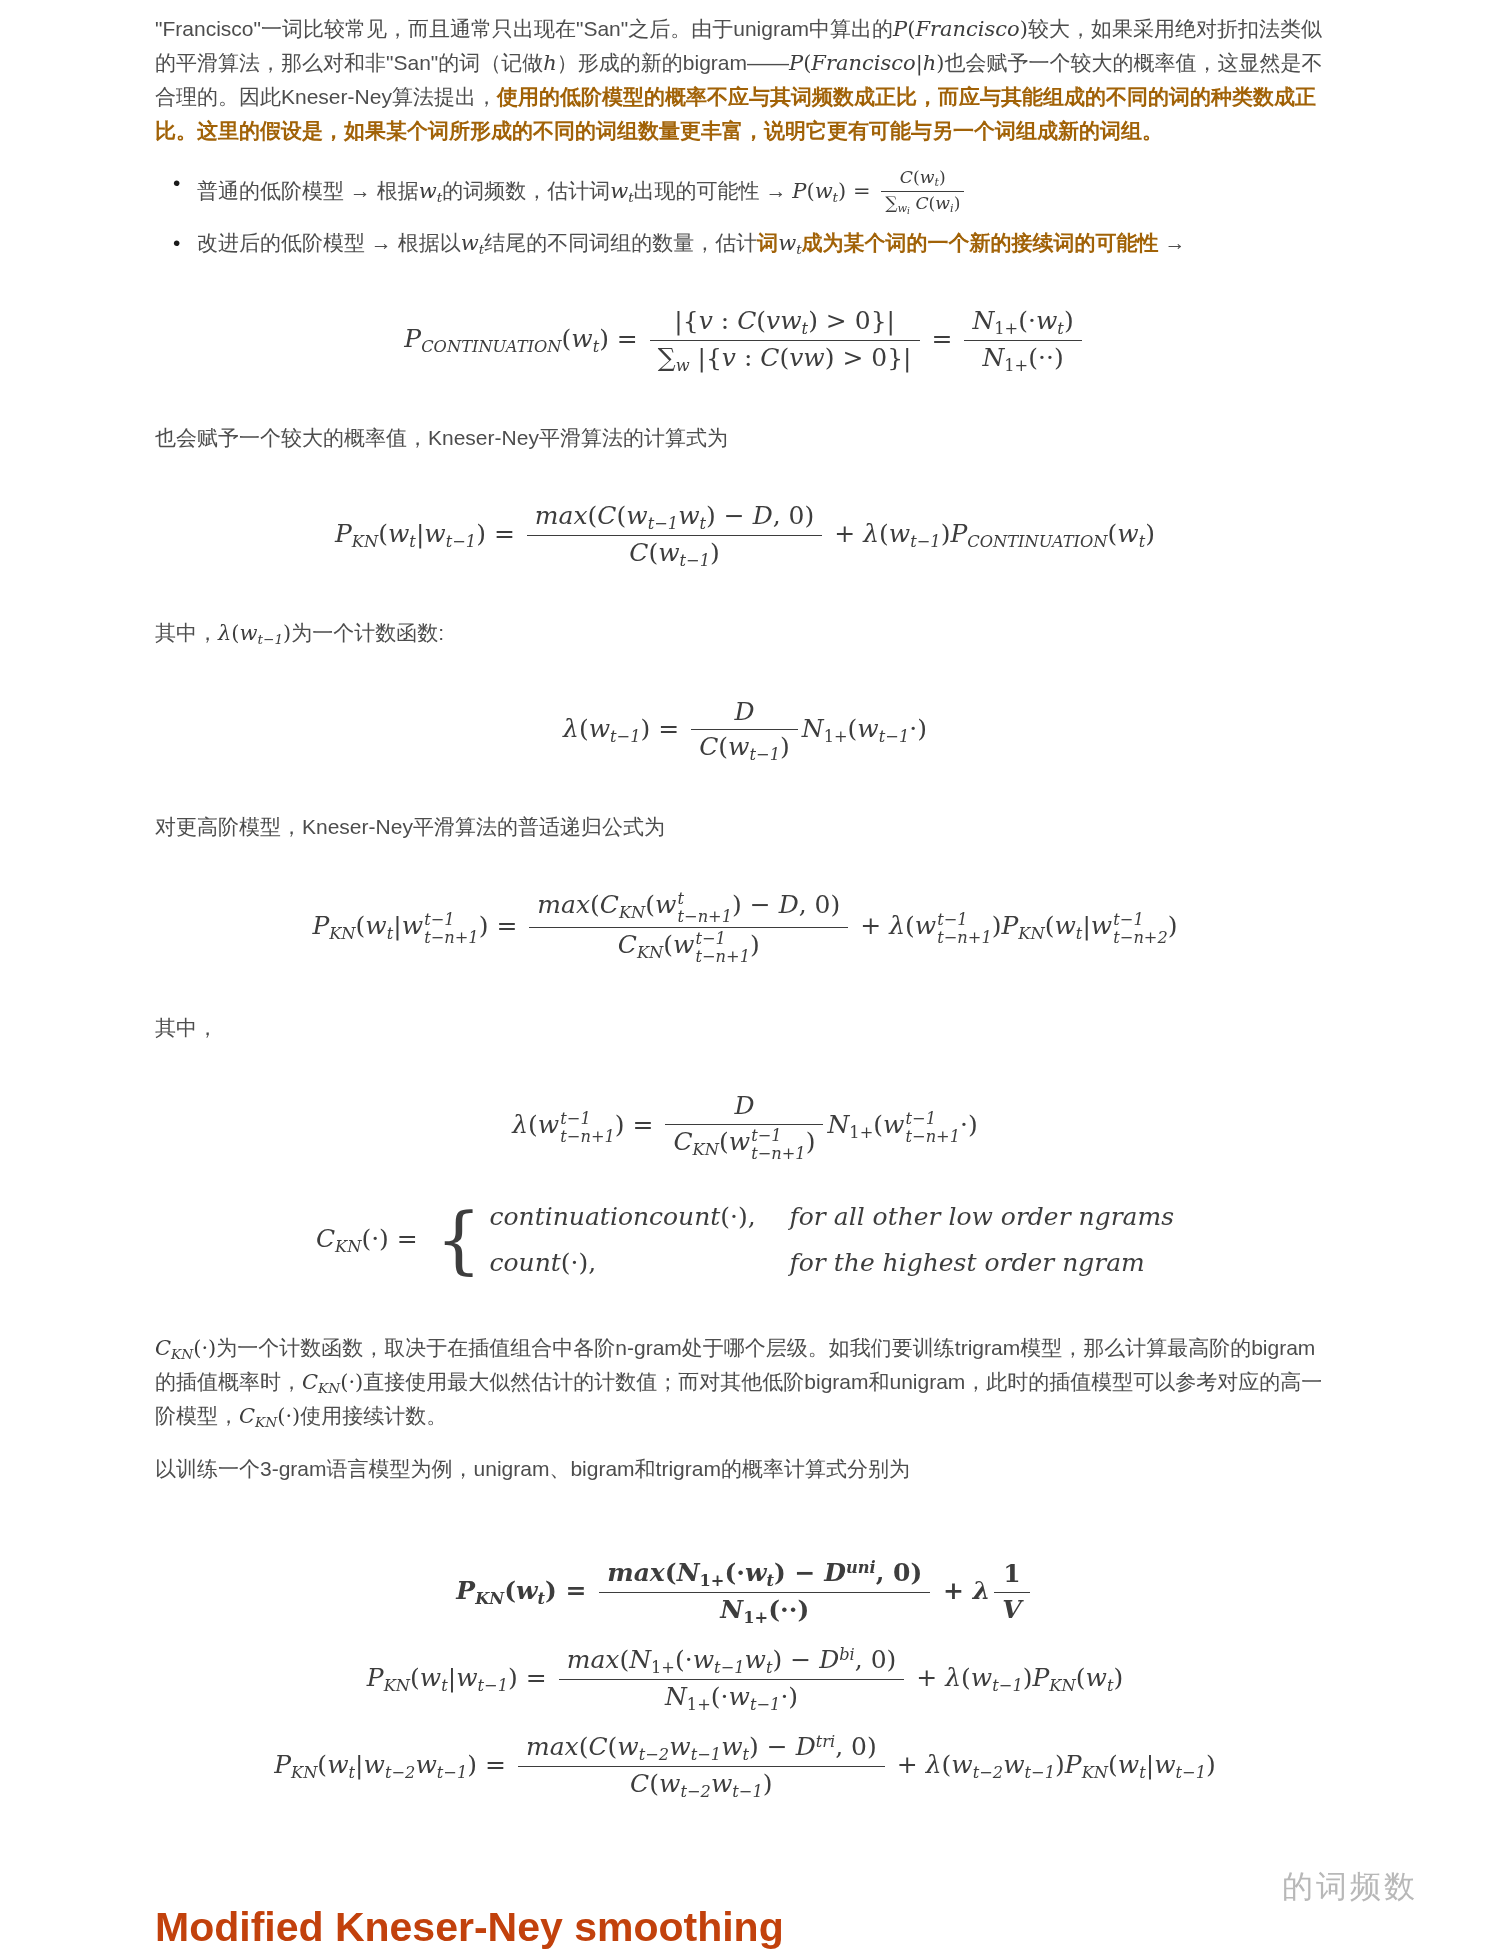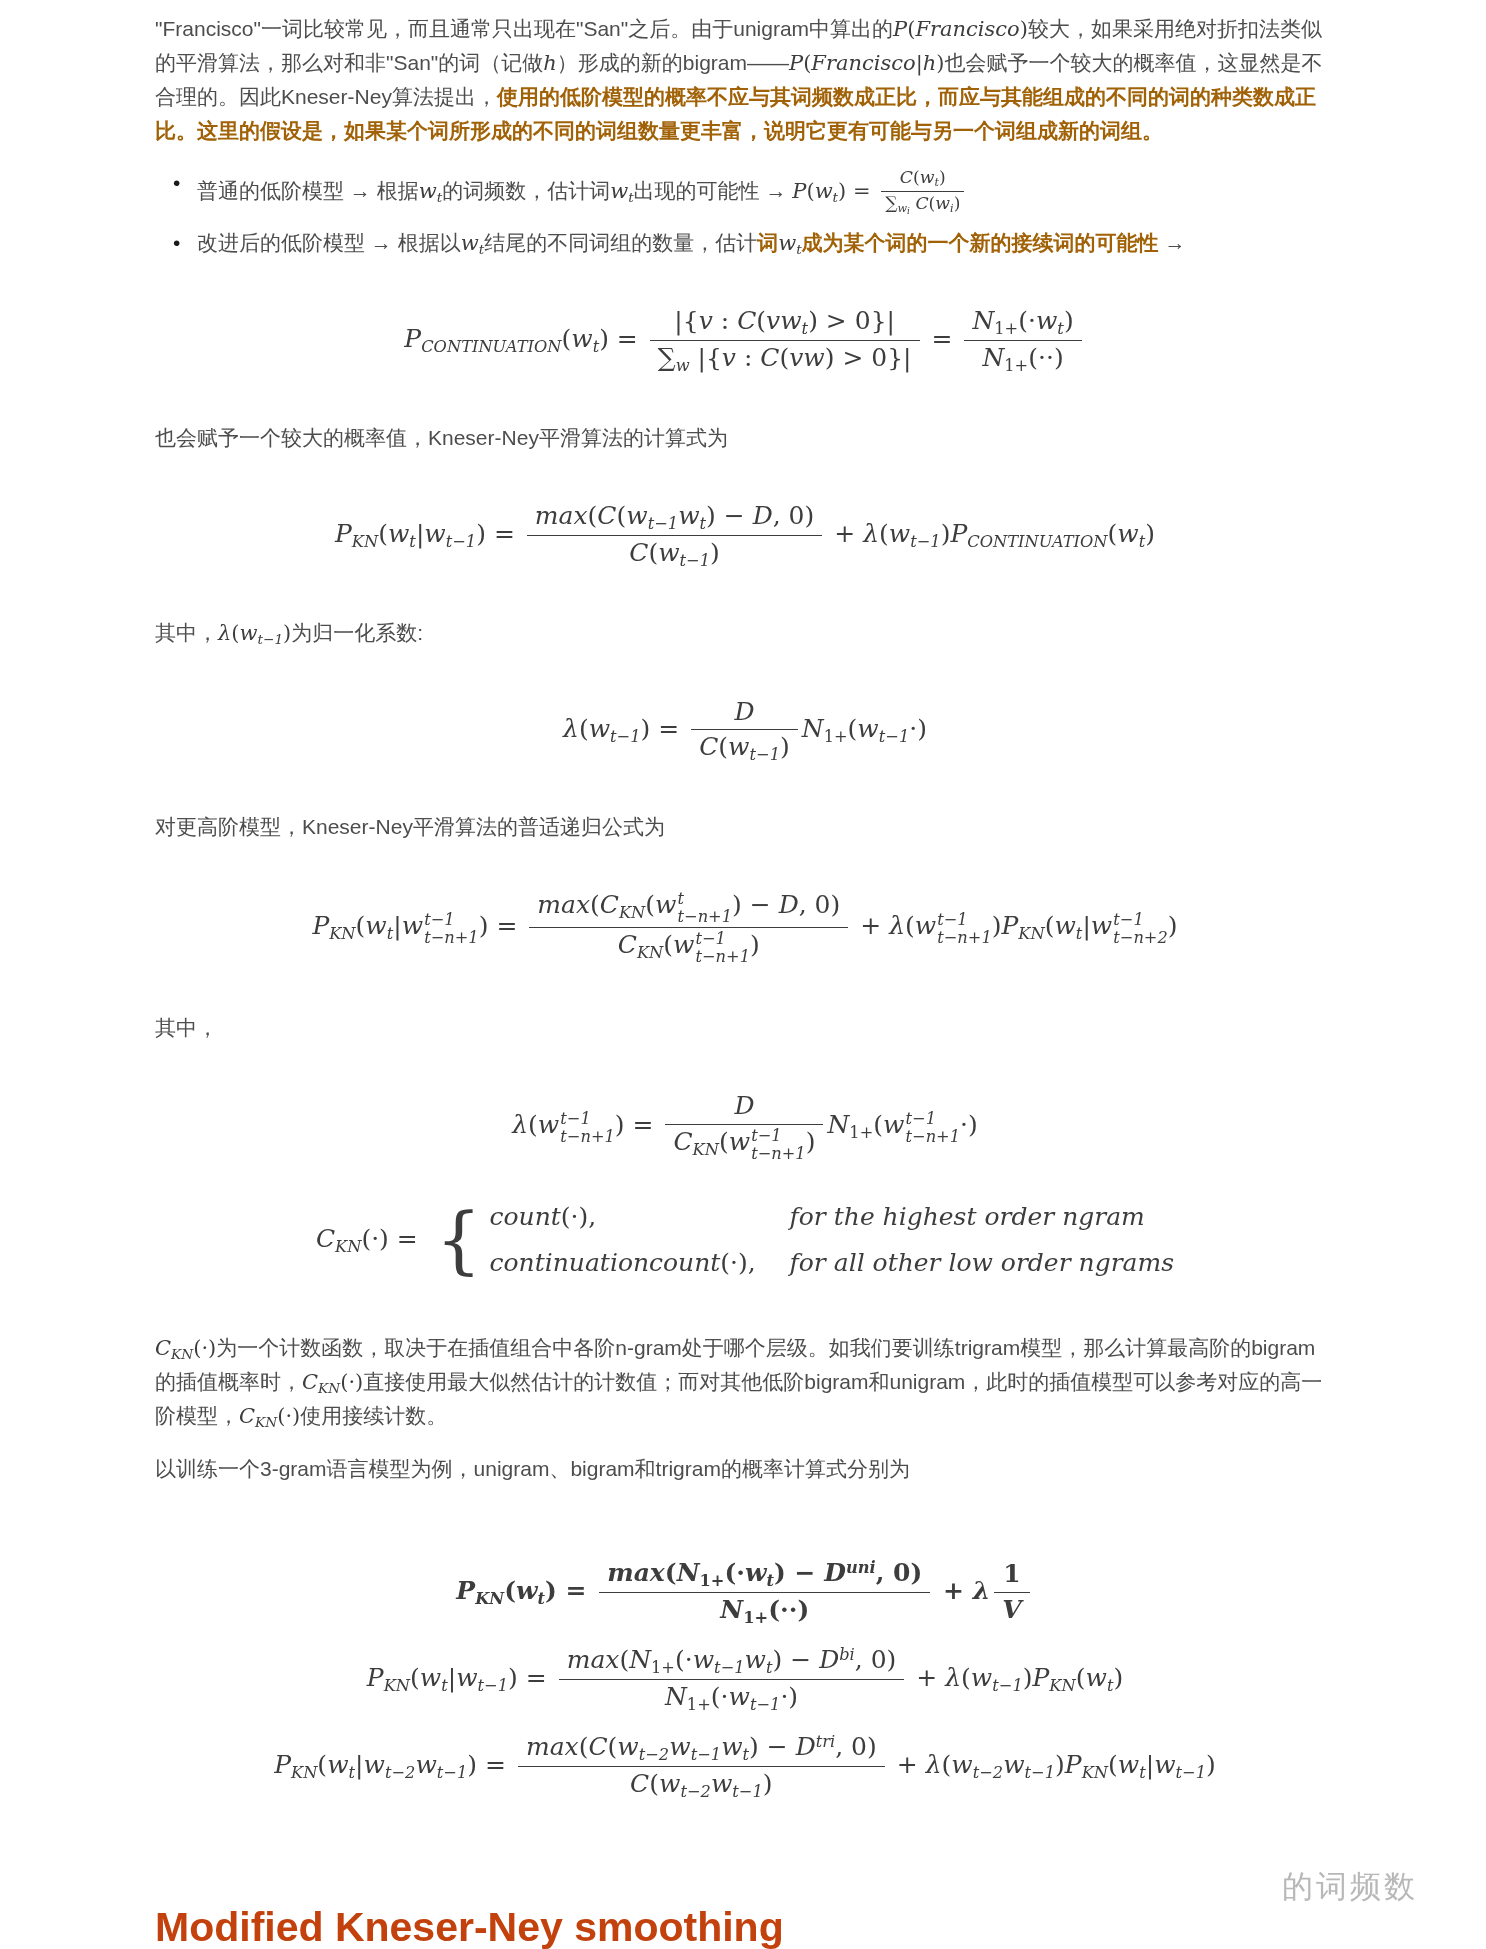--- a/index.html
+++ b/index.html
@@ -66,42 +66,42 @@
     <li><span class="rt">普通的低阶模型 → 根据</span><span class="math m-inline"><span class="mi">w</span><span class="msub"><span class="mi">t</span></span></span><span class="rt">的词频数，估计词</span><span class="math m-inline"><span class="mi">w</span><span class="msub"><span class="mi">t</span></span></span><span class="rt">出现的可能性 → </span><span class="math m-inline"><span class="mi">P</span><span class="mr">(</span><span class="mi">w</span><span class="msub"><span class="mi">t</span></span><span class="mr">) = </span><span class="frac"><span class="num"><span class="mi">C</span><span class="mr">(</span><span class="mi">w</span><span class="msub"><span class="mi">t</span></span><span class="mr">)</span></span><span class="den"><span class="mr">∑</span><span class="msub"><span class="mi">w</span><span class="msub"><span class="mi">i</span></span></span><span class="mr"> </span><span class="mi">C</span><span class="mr">(</span><span class="mi">w</span><span class="msub"><span class="mi">i</span></span><span class="mr">)</span></span></span></span></li>
     <li><span class="rt">改进后的低阶模型 → 根据以</span><span class="math m-inline"><span class="mi">w</span><span class="msub"><span class="mi">t</span></span></span><span class="rt">结尾的不同词组的数量，估计</span><span class="rb">词</span><span class="math m-inline"><span class="mi">w</span><span class="msub"><span class="mi">t</span></span></span><span class="rb">成为某个词的一个新的接续词的可能性</span><span class="rt"> →</span></li>
   </ul>
 
   <div class="formula math"><span class="mi">P</span><span class="msub"><span class="mi">CONTINUATION</span></span><span class="mr">(</span><span class="mi">w</span><span class="msub"><span class="mi">t</span></span><span class="mr">) = </span><span class="frac"><span class="num"><span class="mr">|{</span><span class="mi">v</span><span class="mr"> : </span><span class="mi">C</span><span class="mr">(</span><span class="mi">vw</span><span class="msub"><span class="mi">t</span></span><span class="mr">) &gt; 0}|</span></span><span class="den"><span class="mr">∑</span><span class="msub"><span class="mi">w</span></span><span class="mr"> |{</span><span class="mi">v</span><span class="mr"> : </span><span class="mi">C</span><span class="mr">(</span><span class="mi">vw</span><span class="mr">) &gt; 0}|</span></span></span><span class="mr"> = </span><span class="frac"><span class="num"><span class="mi">N</span><span class="msub"><span class="mr">1+</span></span><span class="mr">(·</span><span class="mi">w</span><span class="msub"><span class="mi">t</span></span><span class="mr">)</span></span><span class="den"><span class="mi">N</span><span class="msub"><span class="mr">1+</span></span><span class="mr">(··)</span></span></span></div>
 
   <p class="para"><span class="rt">也会赋予一个较大的概率值，Kneser-Ney平滑算法的计算式为</span></p>
 
   <div class="formula math"><span class="mi">P</span><span class="msub"><span class="mi">KN</span></span><span class="mr">(</span><span class="mi">w</span><span class="msub"><span class="mi">t</span></span><span class="mr">|</span><span class="mi">w</span><span class="msub"><span class="mi">t−1</span></span><span class="mr">) = </span><span class="frac"><span class="num"><span class="mi">max</span><span class="mr">(</span><span class="mi">C</span><span class="mr">(</span><span class="mi">w</span><span class="msub"><span class="mi">t−1</span></span><span class="mi">w</span><span class="msub"><span class="mi">t</span></span><span class="mr">) − </span><span class="mi">D</span><span class="mr">, 0)</span></span><span class="den"><span class="mi">C</span><span class="mr">(</span><span class="mi">w</span><span class="msub"><span class="mi">t−1</span></span><span class="mr">)</span></span></span><span class="mr"> + </span><span class="mi">λ</span><span class="mr">(</span><span class="mi">w</span><span class="msub"><span class="mi">t−1</span></span><span class="mr">)</span><span class="mi">P</span><span class="msub"><span class="mi">CONTINUATION</span></span><span class="mr">(</span><span class="mi">w</span><span class="msub"><span class="mi">t</span></span><span class="mr">)</span></div>
 
-  <p class="para"><span class="rt">其中，</span><span class="math m-inline"><span class="mi">λ</span><span class="mr">(</span><span class="mi">w</span><span class="msub"><span class="mi">t−1</span></span><span class="mr">)</span></span><span class="rt">为归一化系数:</span></p>
+  <p class="para"><span class="rt">其中，</span><span class="math m-inline"><span class="mi">λ</span><span class="mr">(</span><span class="mi">w</span><span class="msub"><span class="mi">t−1</span></span><span class="mr">)</span></span><span class="rt">为一个计数函数:</span></p>
 
   <div class="formula math"><span class="mi">λ</span><span class="mr">(</span><span class="mi">w</span><span class="msub"><span class="mi">t−1</span></span><span class="mr">) = </span><span class="frac"><span class="num"><span class="mi">D</span></span><span class="den"><span class="mi">C</span><span class="mr">(</span><span class="mi">w</span><span class="msub"><span class="mi">t−1</span></span><span class="mr">)</span></span></span><span class="mi">N</span><span class="msub"><span class="mr">1+</span></span><span class="mr">(</span><span class="mi">w</span><span class="msub"><span class="mi">t−1</span></span><span class="mr">·)</span></div>
 
   <p class="para"><span class="rt">对更高阶模型，Kneser-Ney平滑算法的普适递归公式为</span></p>
 
   <div class="formula math"><span class="mi">P</span><span class="msub"><span class="mi">KN</span></span><span class="mr">(</span><span class="mi">w</span><span class="msub"><span class="mi">t</span></span><span class="mr">|</span><span class="mi">w</span><span class="ss"><span class="ss-sup"><span class="mi">t−1</span></span><span class="ss-sub"><span class="mi">t−n+1</span></span></span><span class="mr">) = </span><span class="frac"><span class="num"><span class="mi">max</span><span class="mr">(</span><span class="mi">C</span><span class="msub"><span class="mi">KN</span></span><span class="mr">(</span><span class="mi">w</span><span class="ss"><span class="ss-sup"><span class="mi">t</span></span><span class="ss-sub"><span class="mi">t−n+1</span></span></span><span class="mr">) − </span><span class="mi">D</span><span class="mr">, 0)</span></span><span class="den"><span class="mi">C</span><span class="msub"><span class="mi">KN</span></span><span class="mr">(</span><span class="mi">w</span><span class="ss"><span class="ss-sup"><span class="mi">t−1</span></span><span class="ss-sub"><span class="mi">t−n+1</span></span></span><span class="mr">)</span></span></span><span class="mr"> + </span><span class="mi">λ</span><span class="mr">(</span><span class="mi">w</span><span class="ss"><span class="ss-sup"><span class="mi">t−1</span></span><span class="ss-sub"><span class="mi">t−n+1</span></span></span><span class="mr">)</span><span class="mi">P</span><span class="msub"><span class="mi">KN</span></span><span class="mr">(</span><span class="mi">w</span><span class="msub"><span class="mi">t</span></span><span class="mr">|</span><span class="mi">w</span><span class="ss"><span class="ss-sup"><span class="mi">t−1</span></span><span class="ss-sub"><span class="mi">t−n+2</span></span></span><span class="mr">)</span></div>
 
   <p class="para"><span class="rt">其中，</span></p>
 
   <div class="formula math f-tight-bot"><span class="mi">λ</span><span class="mr">(</span><span class="mi">w</span><span class="ss"><span class="ss-sup"><span class="mi">t−1</span></span><span class="ss-sub"><span class="mi">t−n+1</span></span></span><span class="mr">) = </span><span class="frac"><span class="num"><span class="mi">D</span></span><span class="den"><span class="mi">C</span><span class="msub"><span class="mi">KN</span></span><span class="mr">(</span><span class="mi">w</span><span class="ss"><span class="ss-sup"><span class="mi">t−1</span></span><span class="ss-sub"><span class="mi">t−n+1</span></span></span><span class="mr">)</span></span></span><span class="mi">N</span><span class="msub"><span class="mr">1+</span></span><span class="mr">(</span><span class="mi">w</span><span class="ss"><span class="ss-sup"><span class="mi">t−1</span></span><span class="ss-sub"><span class="mi">t−n+1</span></span></span><span class="mr">·)</span></div>
 
   <div class="formula math f-tight-top"><span class="mi">C</span><span class="msub"><span class="mi">KN</span></span><span class="mr">(·) = </span><span class="cases">
         <span class="brace">{</span>
         <span class="rows">
           <span class="crow">
+            <span class="cleft"><span class="mi">continuationcount</span><span class="mr">(·),</span></span>
+            <span class="cright"><span class="mi">for all other low order ngrams</span></span>
+          </span>
+          <span class="crow">
             <span class="cleft"><span class="mi">count</span><span class="mr">(·),</span></span>
             <span class="cright"><span class="mi">for the highest order ngram</span></span>
-          </span>
-          <span class="crow">
-            <span class="cleft"><span class="mi">continuationcount</span><span class="mr">(·),</span></span>
-            <span class="cright"><span class="mi">for all other low order ngrams</span></span>
           </span>
         </span>
       </span></div>
 
   <p class="para"><span class="math m-inline"><span class="mi">C</span><span class="msub"><span class="mi">KN</span></span><span class="mr">(·)</span></span><span class="rt">为一个计数函数，取决于在插值组合中各阶n-gram处于哪个层级。如我们要训练trigram模型，那么计算最高阶的bigram的插值概率时，</span><span class="math m-inline"><span class="mi">C</span><span class="msub"><span class="mi">KN</span></span><span class="mr">(·)</span></span><span class="rt">直接使用最大似然估计的计数值；而对其他低阶bigram和unigram，此时的插值模型可以参考对应的高一阶模型，</span><span class="math m-inline"><span class="mi">C</span><span class="msub"><span class="mi">KN</span></span><span class="mr">(·)</span></span><span class="rt">使用接续计数。</span></p>
 
   <p class="para"><span class="rt">以训练一个3-gram语言模型为例，unigram、bigram和trigram的概率计算式分别为</span></p>
 
   <div class="formula math f-group f-group-first"><span class="mi">P</span><span class="msub"><span class="mi">KN</span></span><span class="mr">(</span><span class="mi">w</span><span class="msub"><span class="mi">t</span></span><span class="mr">) = </span><span class="frac"><span class="num"><span class="mi">max</span><span class="mr">(</span><span class="mi">N</span><span class="msub"><span class="mr">1+</span></span><span class="mr">(·</span><span class="mi">w</span><span class="msub"><span class="mi">t</span></span><span class="mr">) − </span><span class="mi">D</span><span class="msup"><span class="mi">uni</span></span><span class="mr">, 0)</span></span><span class="den"><span class="mi">N</span><span class="msub"><span class="mr">1+</span></span><span class="mr">(··)</span></span></span><span class="mr"> + </span><span class="mi">λ</span><span class="frac"><span class="num"><span class="mr">1</span></span><span class="den"><span class="mi">V</span></span></span></div>
   <div class="formula math f-group"><span class="mi">P</span><span class="msub"><span class="mi">KN</span></span><span class="mr">(</span><span class="mi">w</span><span class="msub"><span class="mi">t</span></span><span class="mr">|</span><span class="mi">w</span><span class="msub"><span class="mi">t−1</span></span><span class="mr">) = </span><span class="frac"><span class="num"><span class="mi">max</span><span class="mr">(</span><span class="mi">N</span><span class="msub"><span class="mr">1+</span></span><span class="mr">(·</span><span class="mi">w</span><span class="msub"><span class="mi">t−1</span></span><span class="mi">w</span><span class="msub"><span class="mi">t</span></span><span class="mr">) − </span><span class="mi">D</span><span class="msup"><span class="mi">bi</span></span><span class="mr">, 0)</span></span><span class="den"><span class="mi">N</span><span class="msub"><span class="mr">1+</span></span><span class="mr">(·</span><span class="mi">w</span><span class="msub"><span class="mi">t−1</span></span><span class="mr">·)</span></span></span><span class="mr"> + </span><span class="mi">λ</span><span class="mr">(</span><span class="mi">w</span><span class="msub"><span class="mi">t−1</span></span><span class="mr">)</span><span class="mi">P</span><span class="msub"><span class="mi">KN</span></span><span class="mr">(</span><span class="mi">w</span><span class="msub"><span class="mi">t</span></span><span class="mr">)</span></div>

